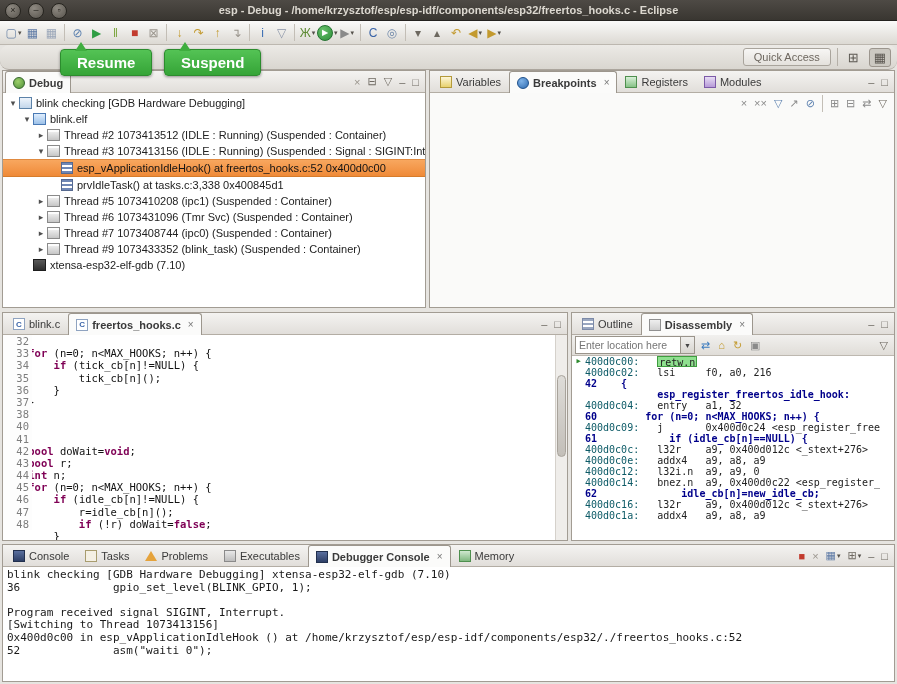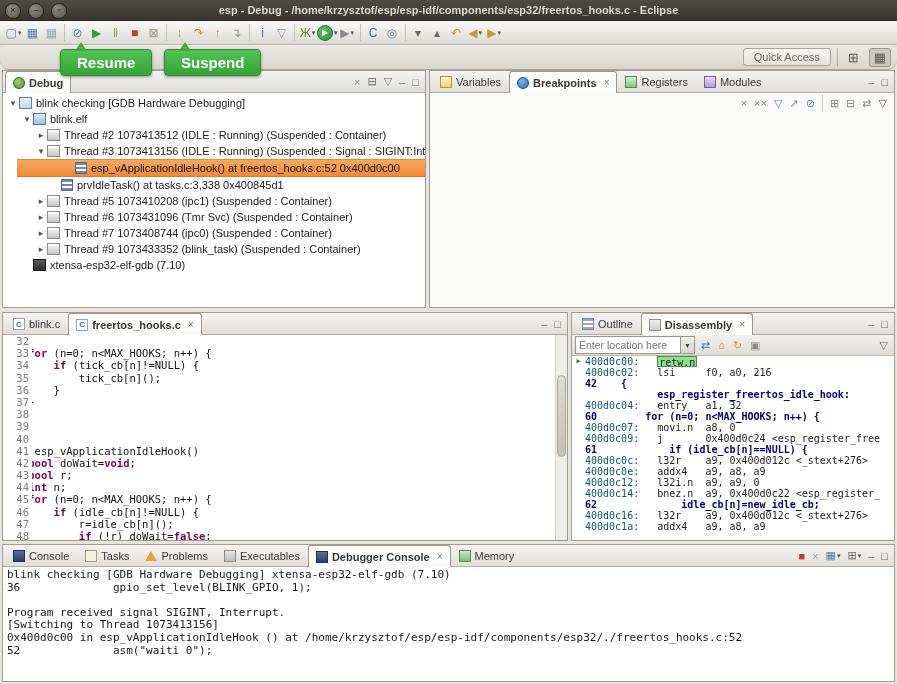--- a/index.html
+++ b/index.html
@@ -58,21 +58,21 @@
   .tic-problems{width:0;height:0;border-left:6px solid transparent;border-right:6px solid transparent;border-bottom:10px solid #e5a33c;background:none;}
   .tic-exec{background:linear-gradient(#e8e8e8,#bdbdbd);border:1px solid #8a8a8a;}
   .tic-memory{background:linear-gradient(#cfe8cf,#7fb87f);border:1px solid #4e8f4e;}
 
   
   #debug-panel{left:2px;top:70px;width:424px;height:238px;}
   .tree{position:absolute;left:0;right:0;top:22px;bottom:0;background:#fff;overflow:hidden;padding-top:2px;}
   .trow{display:flex;align-items:center;height:16px;white-space:nowrap;overflow:hidden;}
   .trow .arrow{width:12px;flex:none;text-align:center;color:#4f4f4f;font-size:9px;}
   .trow .ti{margin-right:4px;}
-  .trow.selected{background:linear-gradient(#f8a75f,#ef8a38);border-top:1px solid #e08a40;border-bottom:1px solid #d67c2c;color:#141414;margin-left:14px;}
+  .trow.selected{background:linear-gradient(#f8a75f,#ef8a38);border-top:1px solid #e08a40;border-bottom:1px solid #d67c2c;color:#141414;}
   .ti{width:13px;height:12px;display:inline-block;flex:none;box-sizing:border-box;}
   .ti-session{background:linear-gradient(#eef4fb,#c3d6ea);border:1px solid #5c82a8;}
   .ti-elf{background:linear-gradient(#dfeefe,#9cc1e8);border:1px solid #4a7ab5;}
   .ti-thread{background:linear-gradient(#f5f5f5,#c6c6c6);border:1px solid #8a8a8a;box-shadow:inset 0 2px 0 rgba(255,255,255,.8);}
   .ti-frame,.ti-frame-current{width:12px;background:repeating-linear-gradient(#6f87b5 0 2px,#ffffff 2px 4px);border:1px solid #56698f;}
   .ti-gdb{background:linear-gradient(#5a5a5a,#2e2e2e);border:1px solid #1e1e1e;}
 
   
   #bp-panel{left:429px;top:70px;width:466px;height:238px;}
   .bp-content{position:absolute;left:0;right:0;top:22px;bottom:0;background:#fafaf9;}
@@ -439,26 +439,20 @@
           <span class="ecode">}</span>
         </div>
         <div class="eline">
           <span class="gut-a"></span>
           <span class="gut-n">38</span>
           <span class="gut-f"></span>
           <span class="ecode"></span>
         </div>
         <div class="eline">
           <span class="gut-a"></span>
-          <span class="gut-n">39</span>
-          <span class="gut-f">⊖</span>
-          <span class="ecode"><span class="kw">void</span> esp_vApplicationIdleHook()</span>
-        </div>
-        <div class="eline">
-          <span class="gut-a"></span>
           <span class="gut-n">40</span>
           <span class="gut-f"></span>
           <span class="ecode">{</span>
         </div>
         <div class="eline">
           <span class="gut-a"></span>
           <span class="gut-n">41</span>
           <span class="gut-f"></span>
           <span class="ecode">    <span class="kw">bool</span> doWait=<span class="kw">void</span>;</span>
         </div>
@@ -555,21 +549,20 @@
           </span>
         </span>
     </div>
     <div class="dcontent" id="disasm-lines">
         <div class="dline"><span class="dmark">▶</span><span class="daddr">400d0c00:</span><span class="dtext">   </span><span class="hl-current">retw.n</span></div>
         <div class="dline"><span class="dmark"></span><span class="daddr">400d0c02:</span><span class="dtext">   lsi     f0, a0, 216</span></div>
         <div class="dline src"><span class="dmark"></span><span class="dtext">42    {</span></div>
         <div class="dline label"><span class="dmark"></span><span class="dtext">            esp_register_freertos_idle_hook:</span></div>
         <div class="dline"><span class="dmark"></span><span class="daddr">400d0c04:</span><span class="dtext">   entry   a1, 32</span></div>
         <div class="dline src"><span class="dmark"></span><span class="dtext">60        for (n=0; n&lt;MAX_HOOKS; n++) {</span></div>
-        <div class="dline"><span class="dmark"></span><span class="daddr">400d0c07:</span><span class="dtext">   movi.n  a8, 0</span></div>
         <div class="dline"><span class="dmark"></span><span class="daddr">400d0c09:</span><span class="dtext">   j       0x400d0c24 &lt;esp_register_free</span></div>
         <div class="dline src"><span class="dmark"></span><span class="dtext">61            if (idle_cb[n]==NULL) {</span></div>
         <div class="dline"><span class="dmark"></span><span class="daddr">400d0c0c:</span><span class="dtext">   l32r    a9, 0x400d012c &lt;_stext+276&gt;</span></div>
         <div class="dline"><span class="dmark"></span><span class="daddr">400d0c0e:</span><span class="dtext">   addx4   a9, a8, a9</span></div>
         <div class="dline"><span class="dmark"></span><span class="daddr">400d0c12:</span><span class="dtext">   l32i.n  a9, a9, 0</span></div>
         <div class="dline"><span class="dmark"></span><span class="daddr">400d0c14:</span><span class="dtext">   bnez.n  a9, 0x400d0c22 &lt;esp_register_</span></div>
         <div class="dline src"><span class="dmark"></span><span class="dtext">62              idle_cb[n]=new_idle_cb;</span></div>
         <div class="dline"><span class="dmark"></span><span class="daddr">400d0c16:</span><span class="dtext">   l32r    a9, 0x400d012c &lt;_stext+276&gt;</span></div>
         <div class="dline"><span class="dmark"></span><span class="daddr">400d0c1a:</span><span class="dtext">   addx4   a9, a8, a9</span></div>
       </div>

